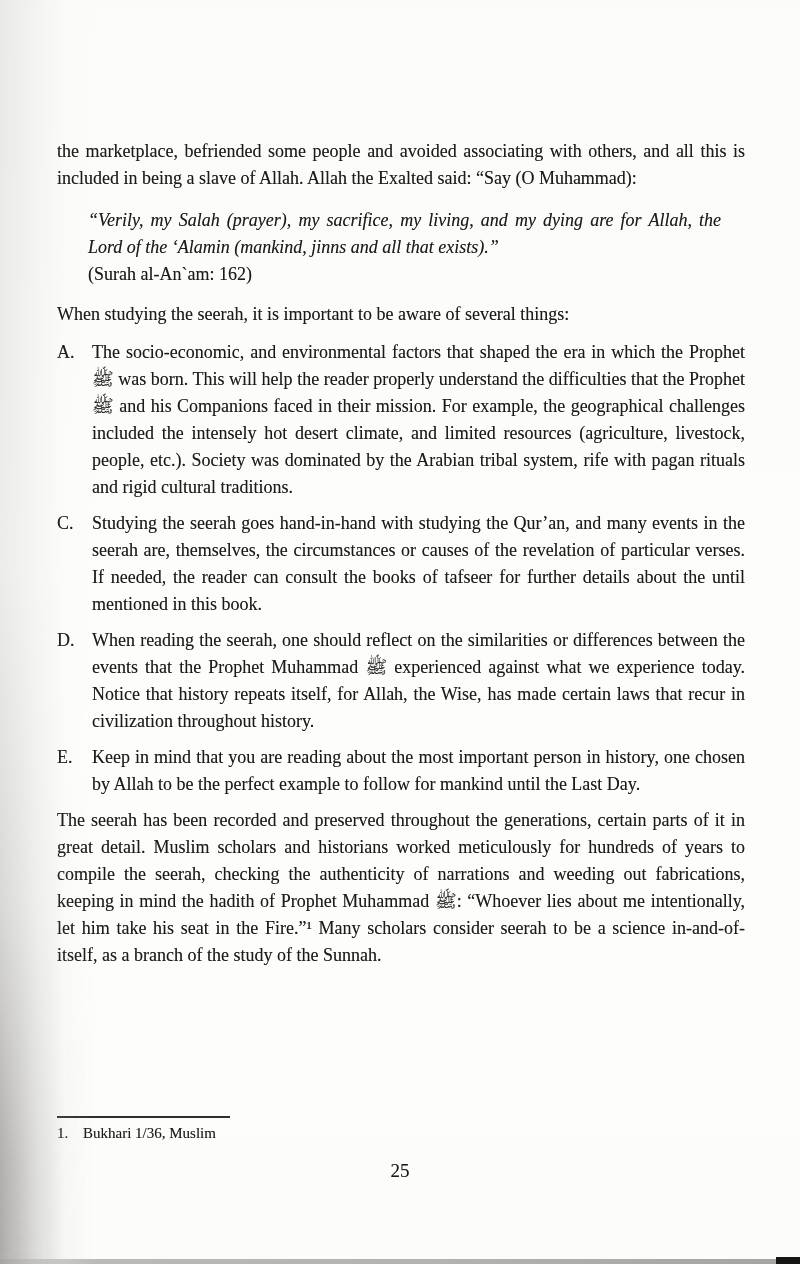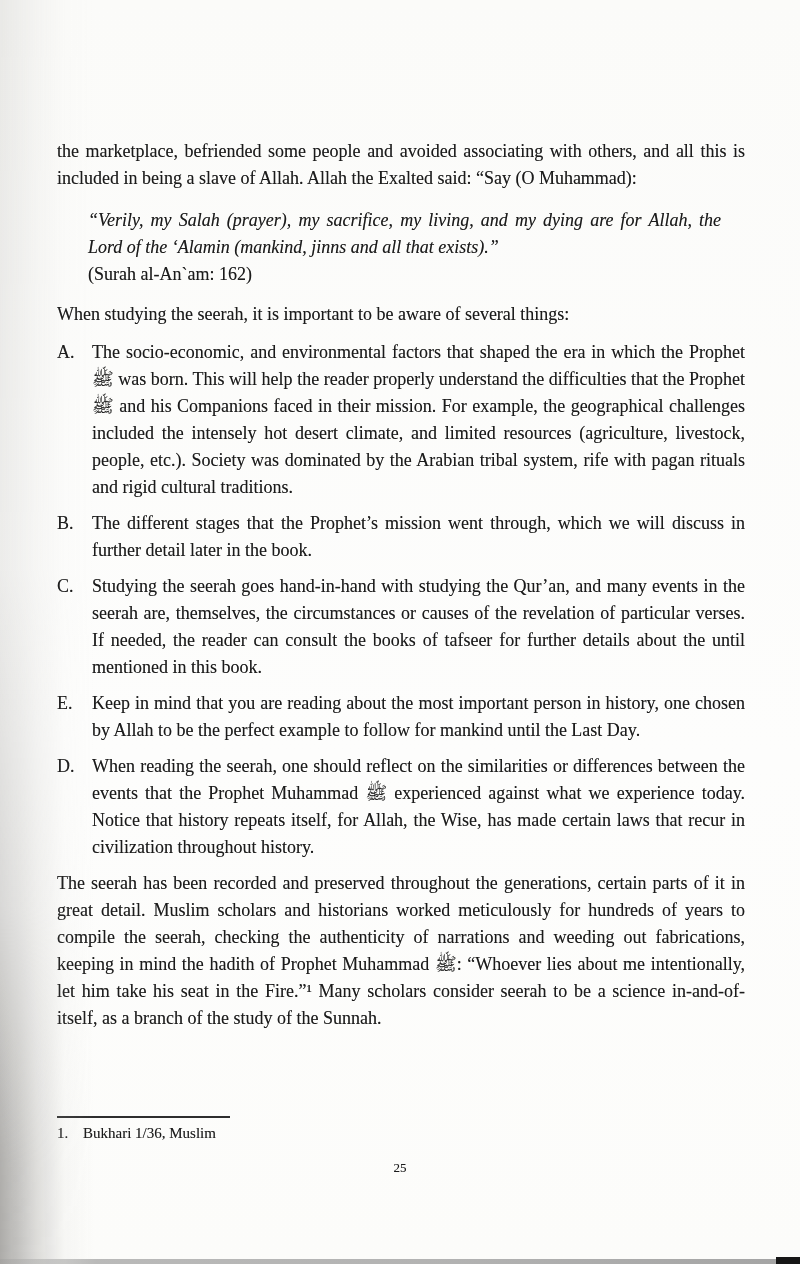--- a/index.html
+++ b/index.html
@@ -67,21 +67,21 @@
   }
   .footnote-line { display: flex; }
   .footnote-marker { flex: 0 0 26px; }
   .page-number {
     position: absolute;
     z-index: 1;
     top: 1160px;
     left: 0;
     width: 800px;
     text-align: center;
-    font-size: 13px;
+    font-size: 19px;
     text-shadow: 0 0 0.5px rgba(30,30,30,0.4);
   }
   
   .spine-shadow {
     position: absolute;
     z-index: 2;
     left: 0; top: 0; bottom: 0;
     width: 95px;
     pointer-events: none;
     background: linear-gradient(to right,
@@ -137,34 +137,30 @@
     </div>
 
     <p class="para lead-in">When studying the seerah, it is important to be aware of several things:</p>
 
     <div class="letter-list">
       <div class="li">
         <span class="li-letter">A.</span>
         <span class="li-text">The socio-economic, and environmental factors that shaped the era in which the Prophet ﷺ was born. This will help the reader properly understand the difficulties that the Prophet ﷺ and his Companions faced in their mission. For example, the geographical challenges included the intensely hot desert climate, and limited resources (agriculture, livestock, people, etc.). Society was dominated by the Arabian tribal system, rife with pagan rituals and rigid cultural traditions.</span>
       </div>
       <div class="li">
-        <span class="li-letter">B.</span>
-        <span class="li-text">The different stages that the Prophet’s mission went through, which we will discuss in further detail later in the book.</span>
-      </div>
-      <div class="li">
         <span class="li-letter">C.</span>
         <span class="li-text">Studying the seerah goes hand-in-hand with studying the Qur’an, and many events in the seerah are, themselves, the circumstances or causes of the revelation of particular verses. If needed, the reader can consult the books of tafseer for further details about the until mentioned in this book.</span>
       </div>
       <div class="li">
+        <span class="li-letter">D.</span>
+        <span class="li-text">When reading the seerah, one should reflect on the similarities or differences between the events that the Prophet Muhammad ﷺ experienced against what we experience today. Notice that history repeats itself, for Allah, the Wise, has made certain laws that recur in civilization throughout history.</span>
+      </div>
+      <div class="li">
         <span class="li-letter">E.</span>
         <span class="li-text">Keep in mind that you are reading about the most important person in history, one chosen by Allah to be the perfect example to follow for mankind until the Last Day.</span>
-      </div>
-      <div class="li">
-        <span class="li-letter">D.</span>
-        <span class="li-text">When reading the seerah, one should reflect on the similarities or differences between the events that the Prophet Muhammad ﷺ experienced against what we experience today. Notice that history repeats itself, for Allah, the Wise, has made certain laws that recur in civilization throughout history.</span>
       </div>
     </div>
 
     <p class="para closing">The seerah has been recorded and preserved throughout the generations, certain parts of it in great detail. Muslim scholars and historians worked meticulously for hundreds of years to compile the seerah, checking the authenticity of narrations and weeding out fabrications, keeping in mind the hadith of Prophet Muhammad ﷺ: “Whoever lies about me intentionally, let him take his seat in the Fire.”¹ Many scholars consider seerah to be a science in-and-of-itself, as a branch of the study of the Sunnah.</p>
 
   </div>
 
   <div class="footnote-block">
     <div class="footnote-rule"></div>
     <div class="footnote-line">

